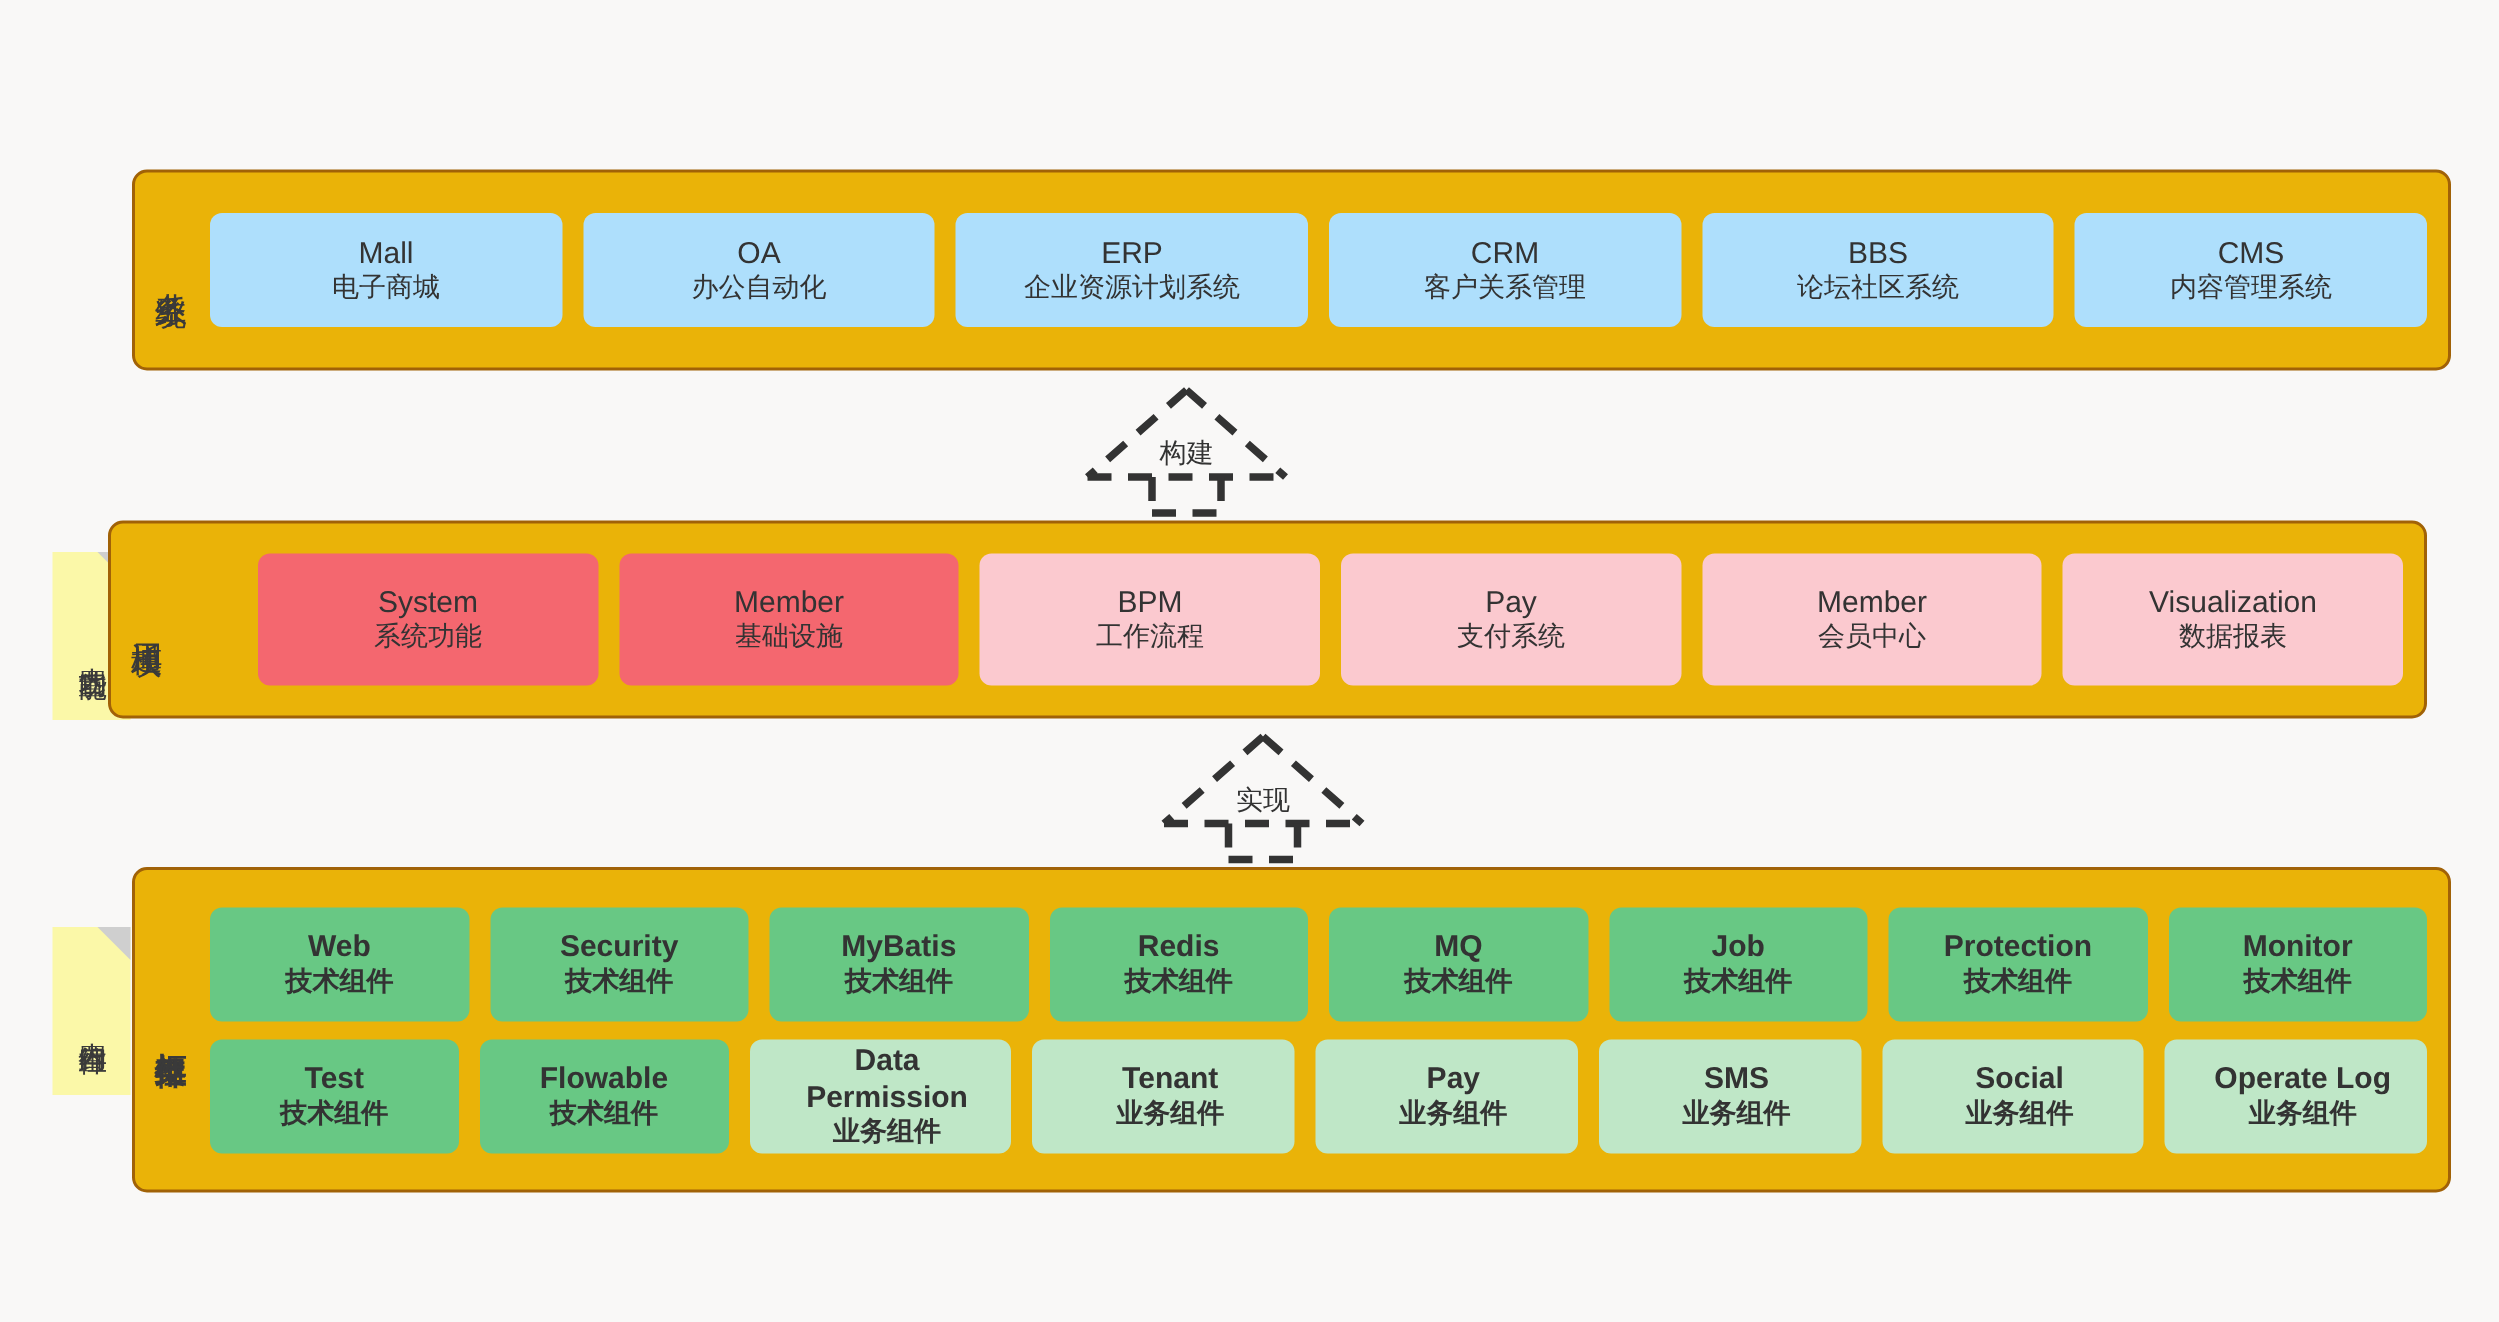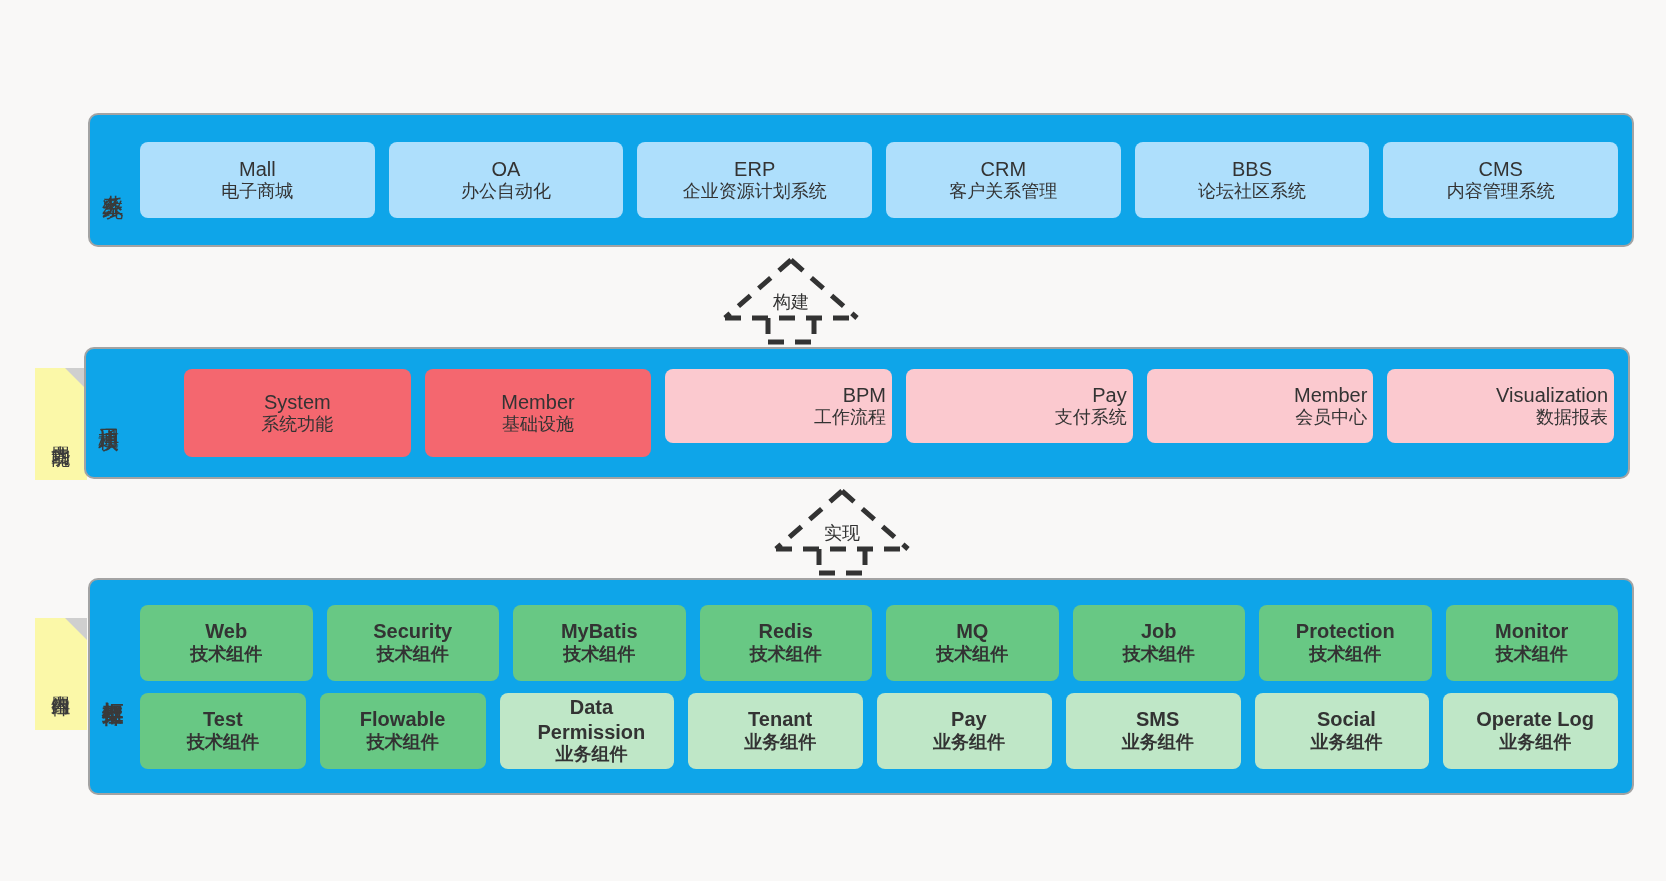--- a/index.html
+++ b/index.html
@@ -9,22 +9,22 @@
     background: #f9f8f7;
     font-family: "Liberation Sans", "DejaVu Sans", sans-serif;
     color: #333333;
     overflow: hidden;
   }
   #stage { position: relative; width: 1666px; height: 881px; }
 
   
   .layer {
     position: absolute;
-    background: #0ea5e9;
-    border: 2px solid #a3a3a3;
+    background: #eab308;
+    border: 2px solid #a16207;
     border-radius: 10px;
     display: flex;
     align-items: stretch;
   }
   .layer-label {
     flex: 0 0 auto;
     width: 46px;
     display: flex;
     align-items: center;
     justify-content: center;
@@ -63,21 +63,21 @@
     line-height: 1.22;
     color: #333333;
     padding: 4px 6px;
     user-select: none;
   }
   .card .en { font-size: 20px; }
   .card .cn { font-size: 18px; }
 
   .card.blue   { background: #aedffc; height: 76px; }
   .card.red    { background: #f4676f; height: 88px; }
-  .card.pink   { background: #fbc9cf; height: 74px; align-items: flex-end; }
+  .card.pink   { background: #fbc9cf; height: 88px; }
   .card.green  { background: #68c884; height: 76px; }
   .card.lgreen { background: #bfe7c7; height: 76px; padding-left: 15px; }
 
   
   .note {
     position: absolute;
     background: #fbf8a8;
     width: 52px;
     display: flex;
     align-items: center;
@@ -109,21 +109,21 @@
     transform: translateX(-50%);
     font-size: 18px;
     color: #333333;
     background: transparent;
     white-space: nowrap;
     user-select: none;
   }
 
   
   #layer-business { left: 88px;  top: 113px; width: 1546px; height: 134px; }
-  #layer-common   { left: 84px;  top: 347px; width: 1546px; height: 132px; gap: 48px; }
+  #layer-common   { left: 72px;  top: 347px; width: 1546px; height: 132px; gap: 48px; }
   #layer-frame    { left: 88px;  top: 578px; width: 1546px; height: 217px; font-weight: bold; }
 
   #note-functions { left: 35px;  top: 368px; height: 112px; }
   #note-components{ left: 35px;  top: 618px; height: 112px; }
 
   #arrow-build   { left: 721px; top: 258px; width: 140px; height: 86px; }
   #arrow-impl    { left: 772px; top: 489px; width: 140px; height: 86px; }
   #arrow-build .alabel  { top: 32px; }
   #arrow-impl  .alabel  { top: 32px; }
 </style>

